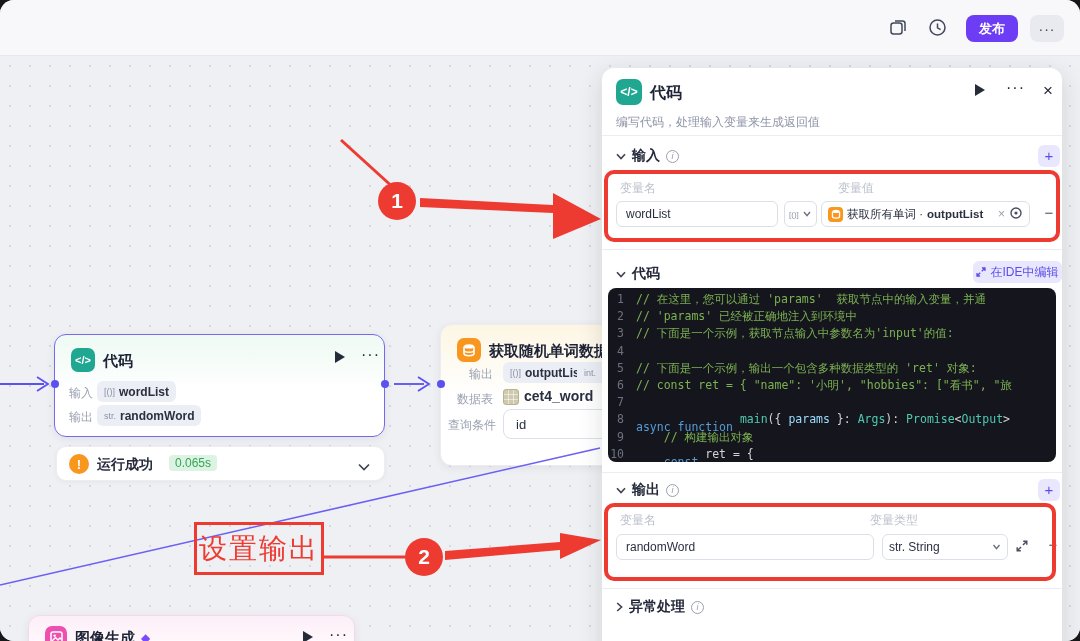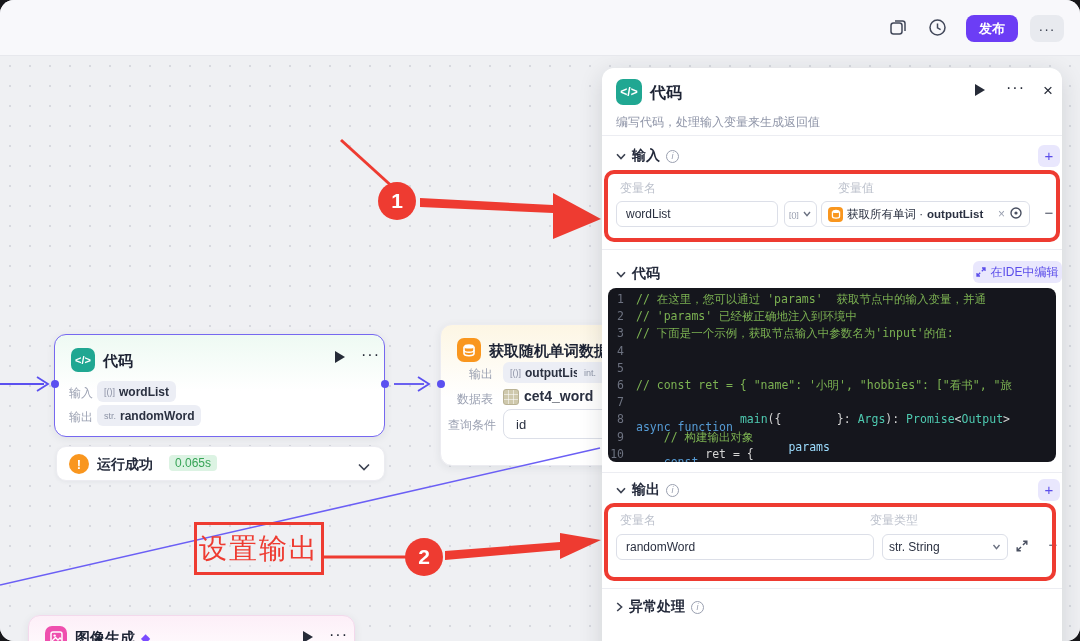--- a/index.html
+++ b/index.html
@@ -122,21 +122,21 @@
   
   .editor { position:absolute; left:6px; top:220px; width:448px; height:174px;
           background:#15161d; border-radius:8px; overflow:hidden;
           font-family:"DejaVu Sans Mono",monospace; font-size:11.5px; padding-top:3px; }
   .cl { display:flex; height:17.2px; line-height:17.2px; white-space:pre; }
   .cl .ln { width:28px; flex:none; text-align:right; padding-right:12px; color:#6d7280; }
   .tk-c  { color:#7cb252; }
   .tk-k  { color:#569cd6;margin-top:8px; }
   .tk-fn { color:#4ec9b0; font-weight:normal; }
   .tk-ty { color:#4ec9b0; }
-  .tk-v  { color:#9cdcfe; font-weight:normal;margin-top:28px; }
+  .tk-v  { color:#9cdcfe; font-weight:normal; }
   .tk-w, .tk-p { color:#d4d4d4; }
 
   .chev { stroke:#3c4251; stroke-width:1.6; fill:none; }
   .chev-sm { stroke:#6a7080; stroke-width:1.4; fill:none; }
 </style>
 </head>
 <body>
 
 <div class="screen">
 
@@ -305,21 +305,21 @@
       <svg width="10" height="10" viewBox="0 0 10 10">
           <path d="M6 1 H9 V4 M9 1 L5.8 4.2 M4 9 H1 V6 M1 9 L4.2 5.8" fill="none" stroke="#5b4dea" stroke-width="1.3"></path>
         </svg>
       <span>在IDE中编辑</span>
     </button>
     <div class="editor" id="code-editor">
         <div class="cl"><span class="ln">1</span><span class="tk-c">// 在这里，您可以通过 'params'  获取节点中的输入变量，并通</span></div>
         <div class="cl"><span class="ln">2</span><span class="tk-c">// 'params' 已经被正确地注入到环境中</span></div>
         <div class="cl"><span class="ln">3</span><span class="tk-c">// 下面是一个示例，获取节点输入中参数名为'input'的值:</span></div>
         <div class="cl"><span class="ln">4</span></div>
-        <div class="cl"><span class="ln">5</span></div>
+        <div class="cl"><span class="ln">5</span><span class="tk-c">// 下面是一个示例，输出一个包含多种数据类型的 'ret' 对象:</span></div>
         <div class="cl"><span class="ln">6</span><span class="tk-c">// const ret = { "name": '小明', "hobbies": ["看书", "旅</span></div>
         <div class="cl"><span class="ln">7</span></div>
         <div class="cl"><span class="ln">8</span><span class="tk-k">async</span><span class="tk-w"> </span><span class="tk-k">function</span><span class="tk-w"> </span><span class="tk-fn">main</span><span class="tk-p">({ </span><span class="tk-v">params</span><span class="tk-p"> }: </span><span class="tk-ty">Args</span><span class="tk-p">): </span><span class="tk-ty">Promise</span><span class="tk-p">&lt;</span><span class="tk-ty">Output</span><span class="tk-p">&gt;</span></div>
         <div class="cl"><span class="ln">9</span><span class="tk-w">    </span><span class="tk-c">// 构建输出对象</span></div>
         <div class="cl"><span class="ln">10</span><span class="tk-w">    </span><span class="tk-k">const</span><span class="tk-w"> ret = {</span></div>
       </div>
     <div class="p-div" style="top:404px;"></div>
 
     <div class="sec-head" style="top:413px;">
       <svg width="10" height="7" viewBox="0 0 10 7">

